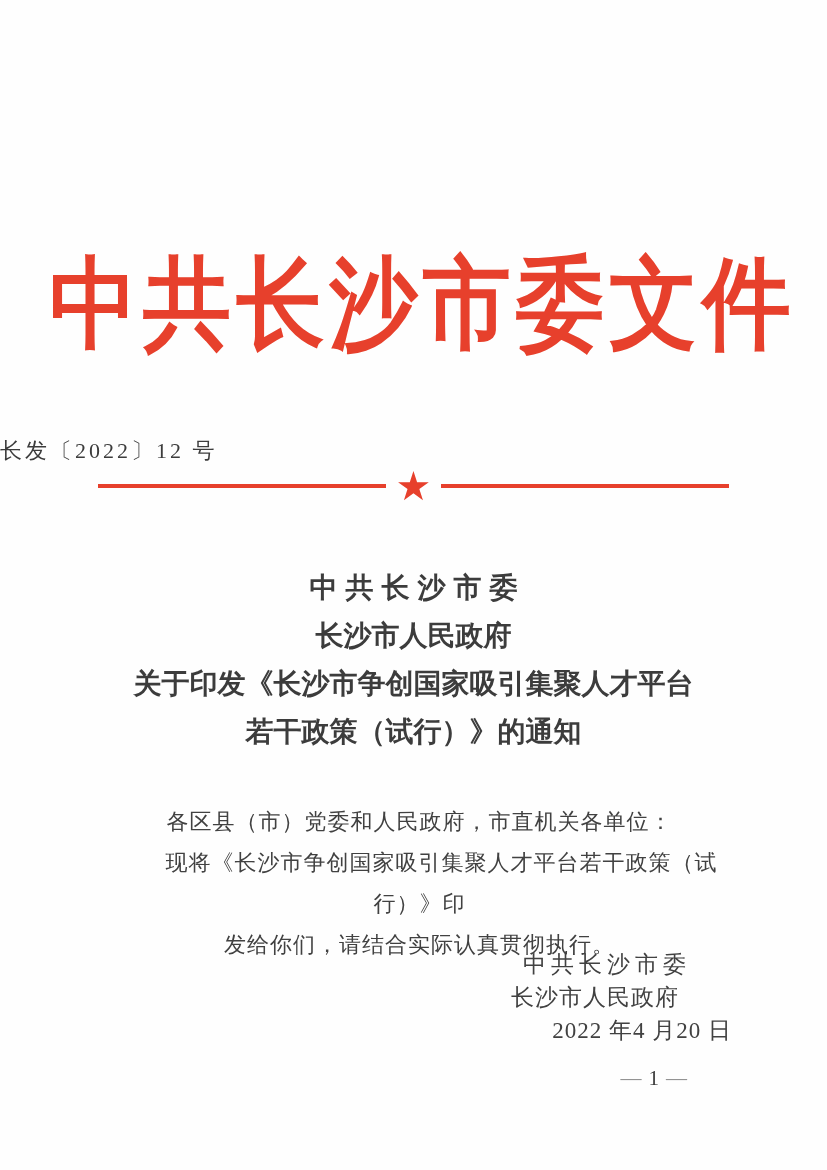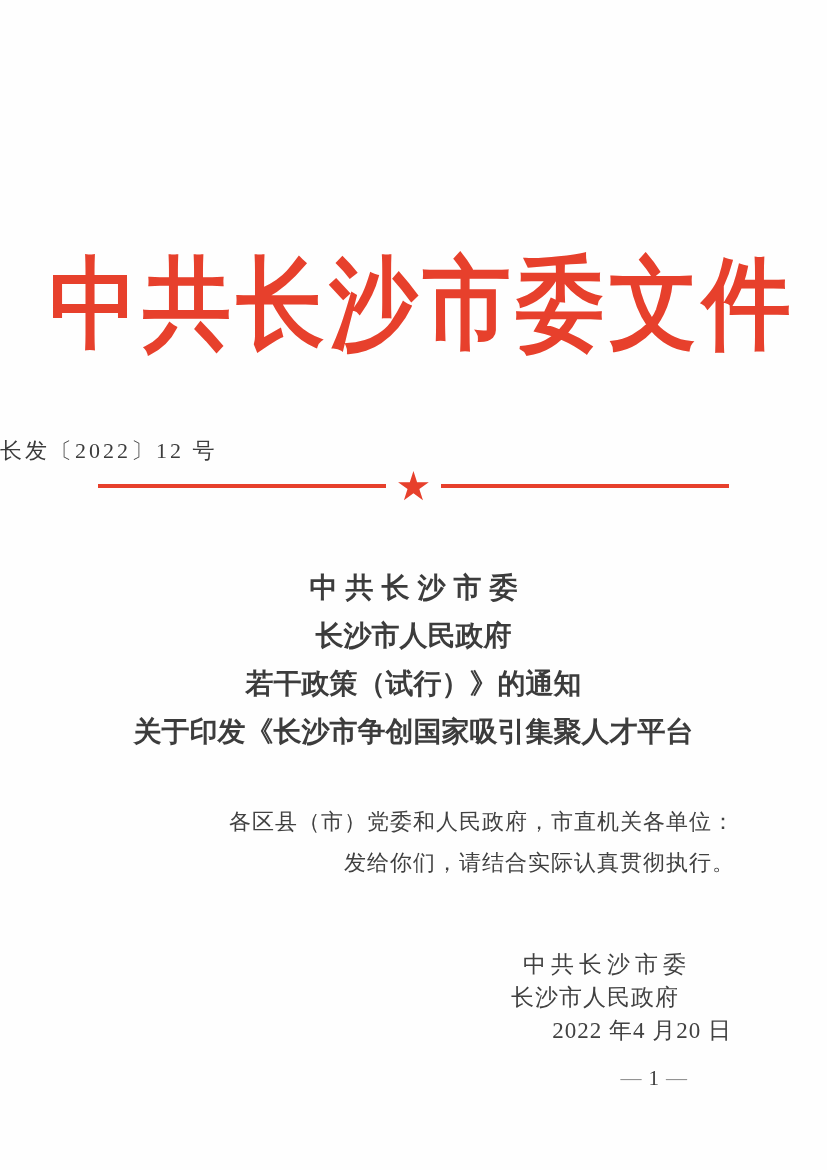--- a/index.html
+++ b/index.html
@@ -58,21 +58,21 @@
     font-weight:bold;
     font-size:28px;line-height:48px;
   }
   .title-block .spaced{letter-spacing:8px;text-indent:8px;}
   
   .body-block{
     position:absolute;top:801px;left:104px;right:92px;
     color:var(--body-ink);
     font-size:22px;line-height:41px;
     letter-spacing:1px;
-    text-align:right;
+    text-align:center;
   }
   .body-block .indent{text-indent:2em;}
   
   .signature{
     position:absolute;top:948px;right:91px;
     color:var(--body-ink);
     font-size:23px;line-height:33px;
     text-align:right;
     white-space:nowrap;
   }
@@ -100,26 +100,27 @@
 
   <div class="divider">
     <span class="dline"></span>
     <span class="star">★</span>
     <span class="dline"></span>
   </div>
 
   <div class="title-block">
     <div class="spaced">中共长沙市委</div>
     <div>长沙市人民政府</div>
+    <div>关于印发《长沙市争创国家吸引集聚人才平台</div>
     <div>若干政策（试行）》的通知</div>
-    <div>关于印发《长沙市争创国家吸引集聚人才平台</div>
   </div>
 
   <div class="body-block">
     <div>各区县（市）党委和人民政府，市直机关各单位：</div>
+    <div class="indent">现将《长沙市争创国家吸引集聚人才平台若干政策（试行）》印</div>
     <div>发给你们，请结合实际认真贯彻执行。</div>
   </div>
 
   <div class="signature">
     <div class="sig1">中共长沙市委</div>
     <div class="sig2">长沙市人民政府</div>
     <div class="sig-date">2022 年4 月20 日</div>
   </div>
 
   <div class="footer">

